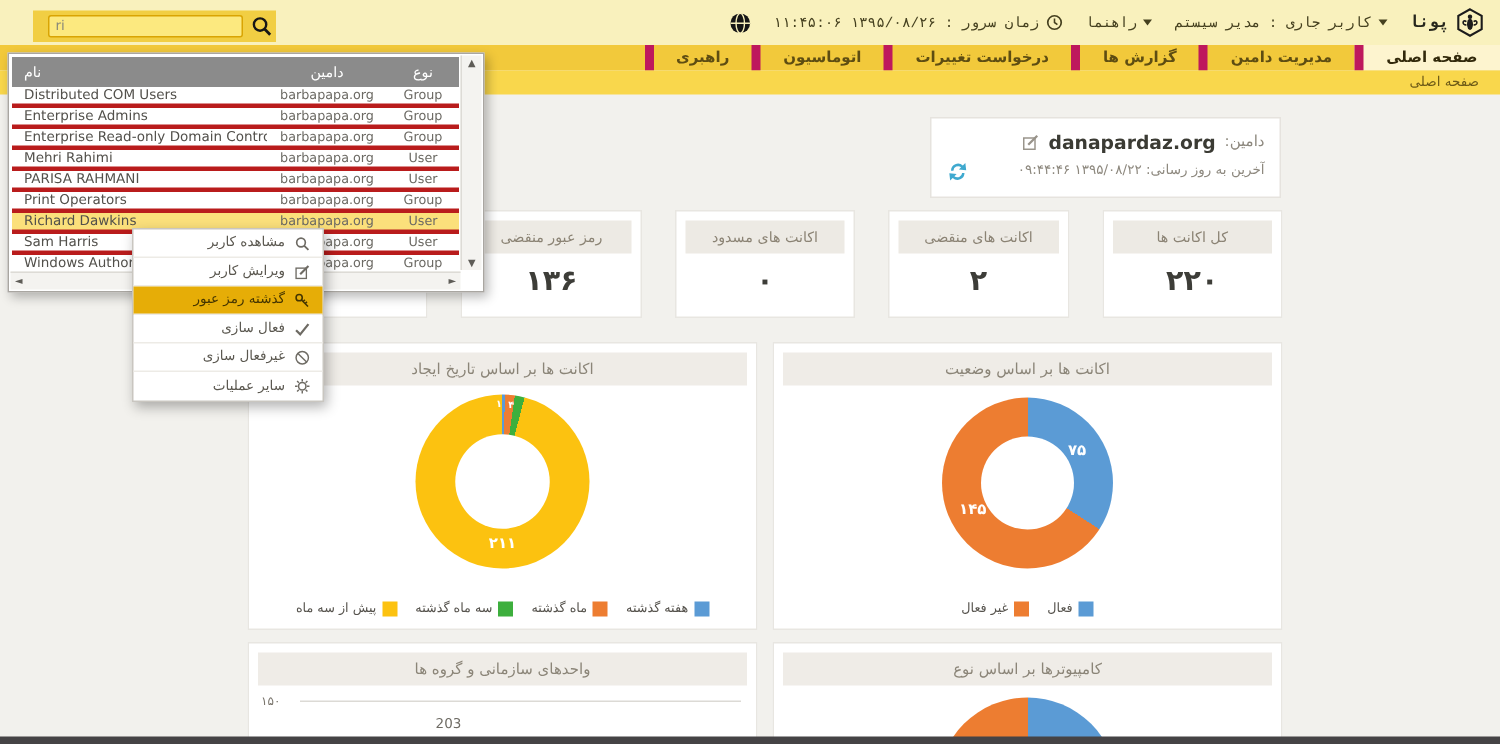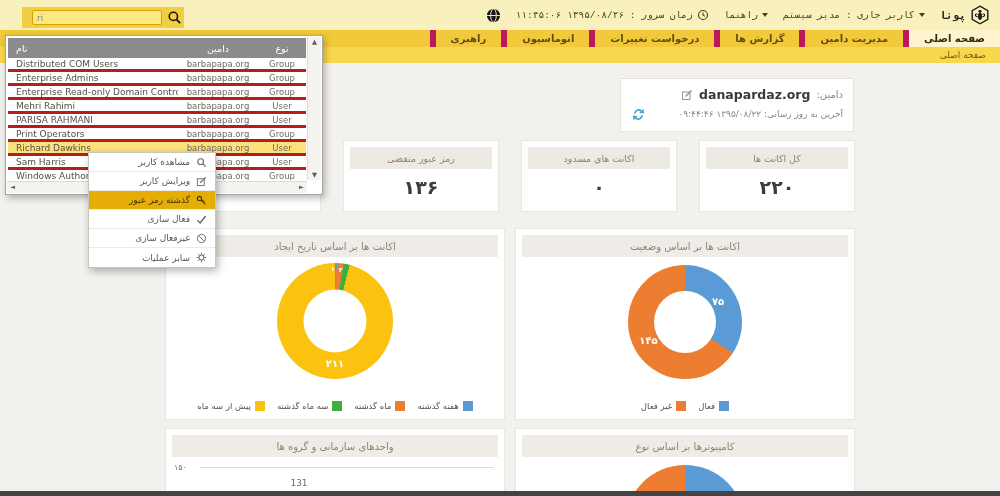--- a/index.html
+++ b/index.html
@@ -169,20 +169,24 @@
       </svg>
   </div>
 </div>
 
 <div class="stats-row">
   <div class="stat-card">
     <div class="stat-label">کل اکانت ها</div>
     <div class="stat-value">۲۲۰</div>
   </div>
   <div class="stat-card">
+    <div class="stat-label">اکانت های منقضی</div>
+    <div class="stat-value">۲</div>
+  </div>
+  <div class="stat-card">
     <div class="stat-label">اکانت های مسدود</div>
     <div class="stat-value">۰</div>
   </div>
   <div class="stat-card">
     <div class="stat-label">رمز عبور منقضی</div>
     <div class="stat-value">۱۳۶</div>
   </div>
   <div class="stat-card">
     <div class="stat-label"></div>
     <div class="stat-value"></div>
@@ -249,21 +253,21 @@
     </div>
   </div>
 
   <div class="panel">
     <div class="panel-title">واحدهای سازمانی و گروه ها</div>
     <div class="bar-plot">
       <span class="ytick" style="top:0px;">۱۵۰</span>
       <div class="gridline" style="top:4px;"></div>
       <span class="ytick" style="top:32px;">۱۰۰</span>
 
-      <span class="bar-value" style="left:127px; top:15px;">131</span>
+      <span class="bar-value" style="left:127px; top:15px;">203</span>
       <div class="bar" style="left:92px; width:70px; top:29px; height:80px;"></div>
     </div>
   </div>
 
 </div>
 
 <div class="dropdown">
   <div class="dd-inner">
     <div class="dd-header">
       <span class="c-name">نام</span>

